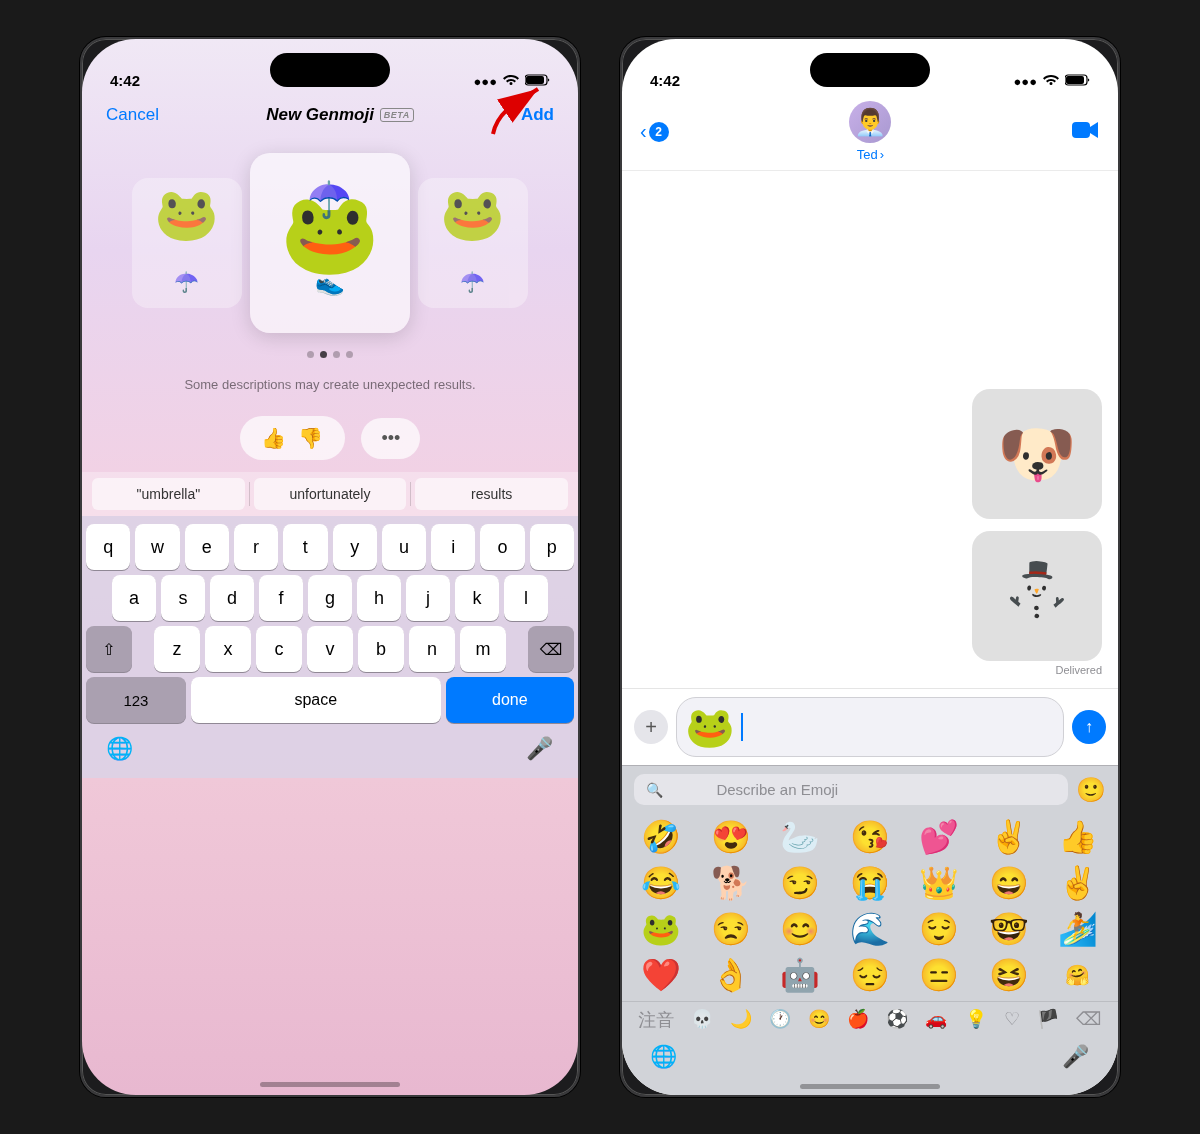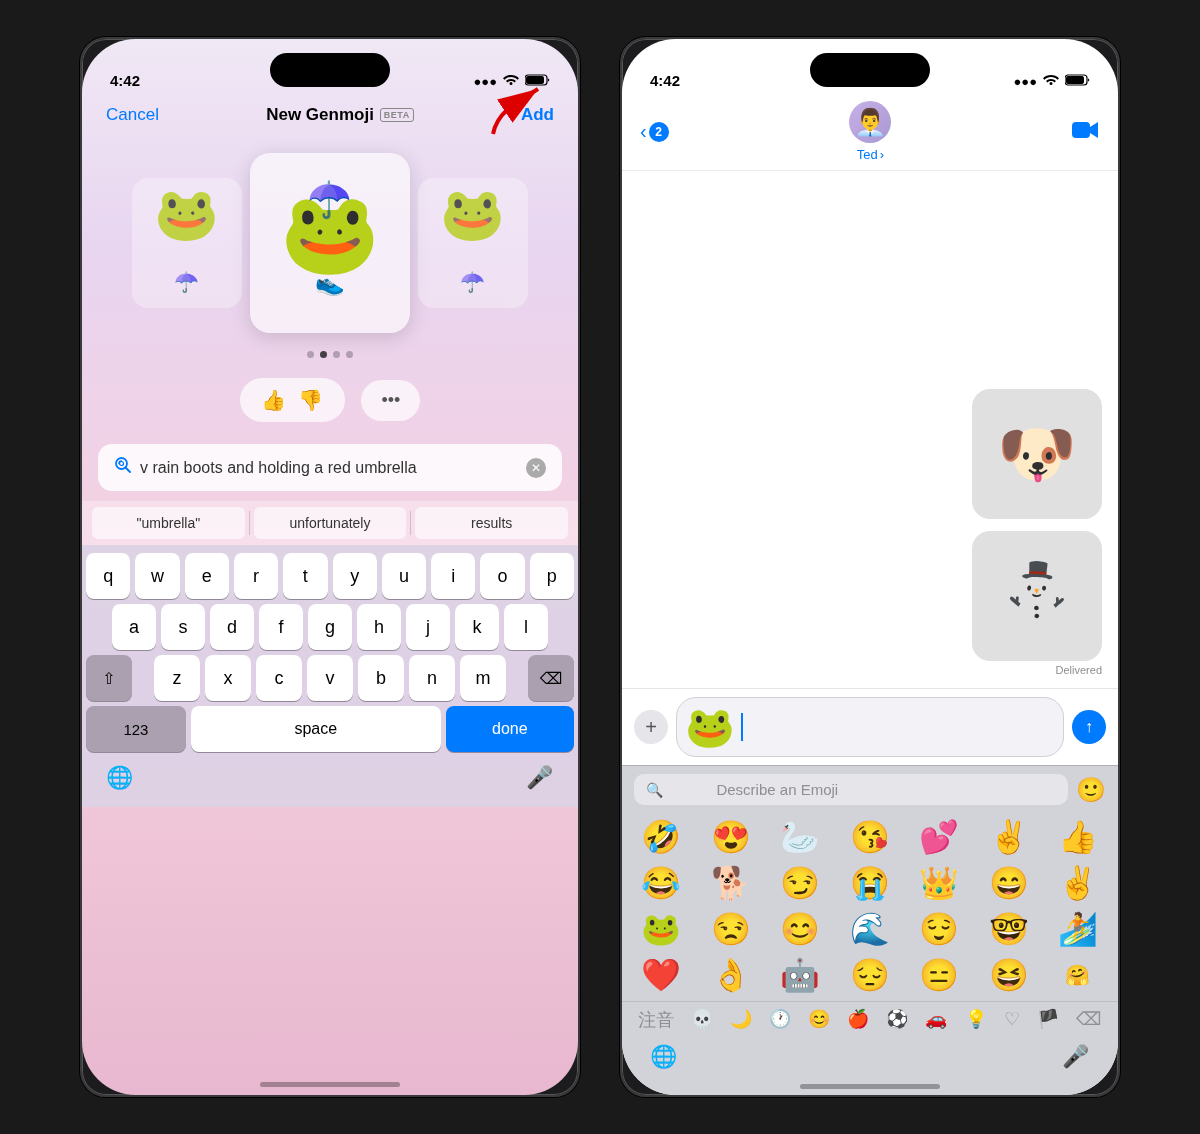--- a/index.html
+++ b/index.html
@@ -85,20 +85,21 @@
       color: #007AFF;
       font-size: 17px;
     }
     .nav-title {
       font-size: 17px;
       font-weight: 600;
       color: #000;
       display: flex;
       align-items: center;
       gap: 6px;
+      font-style: italic;
     }
     .beta-badge {
       font-size: 9px;
       font-weight: 600;
       color: #888;
       border: 1px solid #888;
       border-radius: 3px;
       padding: 1px 3px;
       letter-spacing: 0.5px;
     }
@@ -632,41 +633,33 @@
       </div>
     </div>
 
     <div class="dots-indicator">
       <div class="dot"></div>
       <div class="dot active"></div>
       <div class="dot"></div>
       <div class="dot"></div>
     </div>
 
+    <div class="description-warning">
+      <span>Some descriptions may create
+unexpected results.</span>
+    </div>
 
     <div class="feedback-bar">
       <div class="feedback-btn">
         <span class="feedback-icon">👍</span>
         <span class="feedback-icon">👎</span>
       </div>
       <div class="more-btn">•••</div>
     </div>
 
-    <div class="search-input-area">
-      <span class="search-icon-genmoji">
-        <svg width="18" height="18" viewBox="0 0 18 18">
-          <circle cx="7.5" cy="7.5" r="5.5" fill="none" stroke="#007AFF" stroke-width="1.8"></circle>
-          <path d="M11.5 11.5 L16 16" stroke="#007AFF" stroke-width="2" stroke-linecap="round"></path>
-          <circle cx="7.5" cy="7.5" r="2" fill="none" stroke="#007AFF" stroke-width="1.2"></circle>
-          <path d="M5 7.5 C5 6 6 5 7.5 5" stroke="#007AFF" stroke-width="1.5" stroke-linecap="round" fill="none"></path>
-        </svg>
-      </span>
-      <span class="search-text">v rain boots and holding a red umbrella</span>
-      <div class="clear-btn">✕</div>
-    </div>
 
     <div class="autocomplete-bar">
       <div class="autocomplete-item">"umbrella"</div>
       <div class="autocomplete-divider"></div>
       <div class="autocomplete-item">unfortunately</div>
       <div class="autocomplete-divider"></div>
       <div class="autocomplete-item">results</div>
     </div>
 
     <div class="keyboard">

